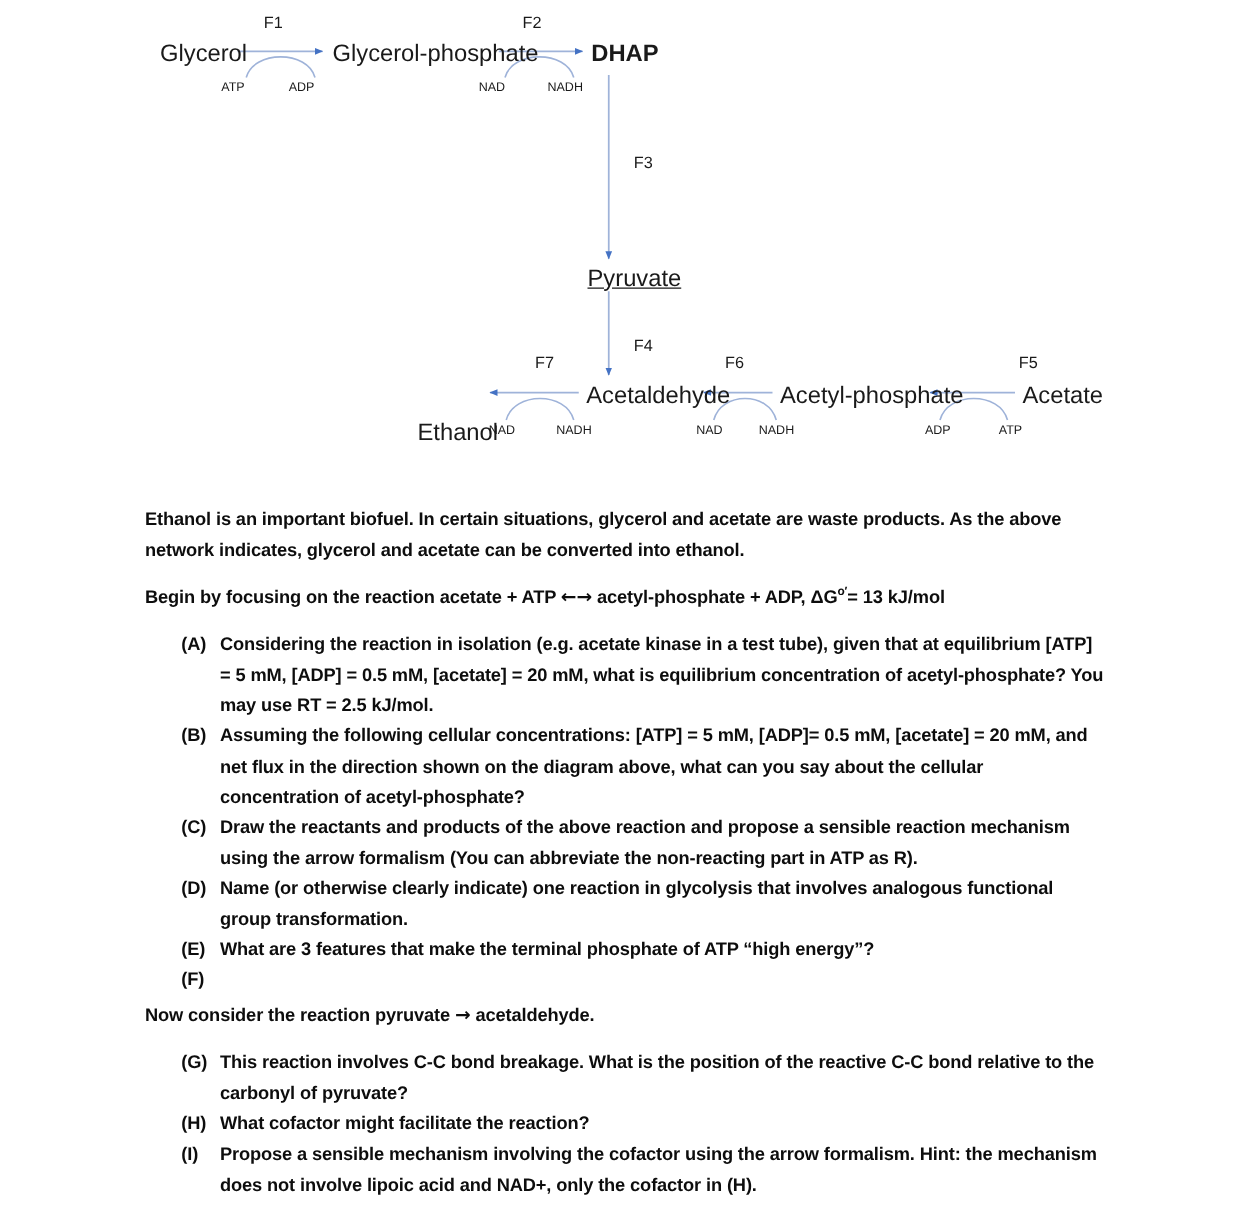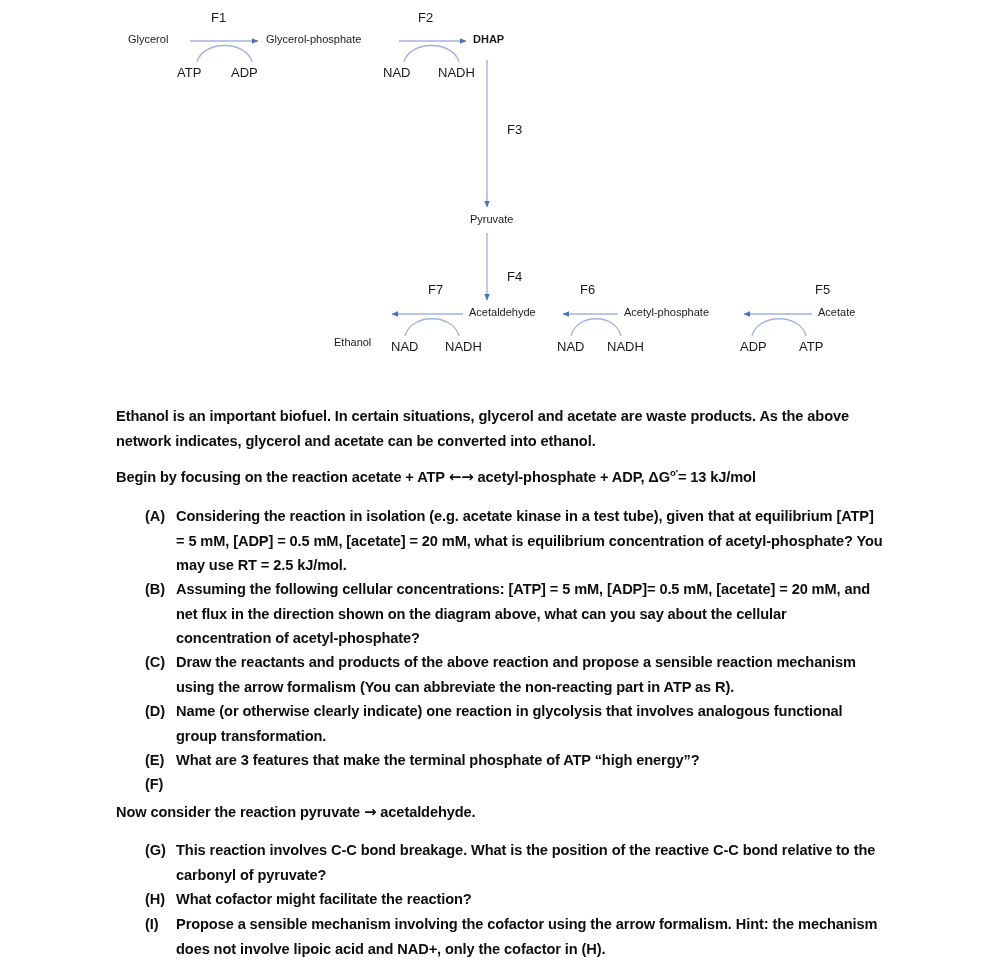--- a/index.html
+++ b/index.html
@@ -28,37 +28,37 @@
   #diagram svg {
     position: absolute;
     left: 0;
     top: 0;
     width: 999px;
     height: 385px;
   }
   .node-label {
     position: absolute;
     font-family: "Liberation Sans", sans-serif;
-    font-size: 11px;
+    font-size: 19px;
     color: #1a1a1a;
     white-space: nowrap;
     line-height: 1;
   }
   .flux-label {
     position: absolute;
     font-family: "Liberation Sans", sans-serif;
     font-size: 13px;
     color: #1a1a1a;
     white-space: nowrap;
     line-height: 1;
   }
   .cofactor-label {
     position: absolute;
     font-family: "Liberation Sans", sans-serif;
-    font-size: 13px;
+    font-size: 10px;
     color: #1a1a1a;
     white-space: nowrap;
     line-height: 1;
   }
 
   
   #prose {
     position: absolute;
     left: 0;
     top: 385px;
@@ -138,21 +138,21 @@
     <line x1="618" y1="314" x2="563" y2="314" stroke="#9FB3D9" stroke-width="1.4" marker-end="url(#ah-left)"></line>
     <path d="M571,336 C577,313 615,313 621,336" fill="none" stroke="#9FB3D9" stroke-width="1.3"></path>
 
     <line x1="812" y1="314" x2="744" y2="314" stroke="#9FB3D9" stroke-width="1.4" marker-end="url(#ah-left)"></line>
     <path d="M752,336 C758,313 800,313 806,336" fill="none" stroke="#9FB3D9" stroke-width="1.3"></path>
   </svg>
 
   <div class="node-label" style="left:128px; top:34px;">Glycerol</div>
   <div class="node-label" style="left:266px; top:34px;">Glycerol-phosphate</div>
   <div class="node-label" style="left:473px; top:34px;font-weight:bold;">DHAP</div>
-  <div class="node-label" style="left:470px; top:214px;">Pyruvate</div>
+  <div class="node-label" style="left:470px; top:214px;text-decoration:underline;">Pyruvate</div>
   <div class="node-label" style="left:469px; top:307px;">Acetaldehyde</div>
   <div class="node-label" style="left:334px; top:291px;margin-top:46px;">Ethanol</div>
   <div class="node-label" style="left:624px; top:307px;">Acetyl-phosphate</div>
   <div class="node-label" style="left:818px; top:307px;">Acetate</div>
 
   <div class="flux-label" style="left:211px; top:11px;">F1</div>
   <div class="flux-label" style="left:418px; top:11px;">F2</div>
   <div class="flux-label" style="left:507px; top:123px;">F3</div>
   <div class="flux-label" style="left:507px; top:270px;">F4</div>
   <div class="flux-label" style="left:767px; top:283px;margin-left:48px;">F5</div>

